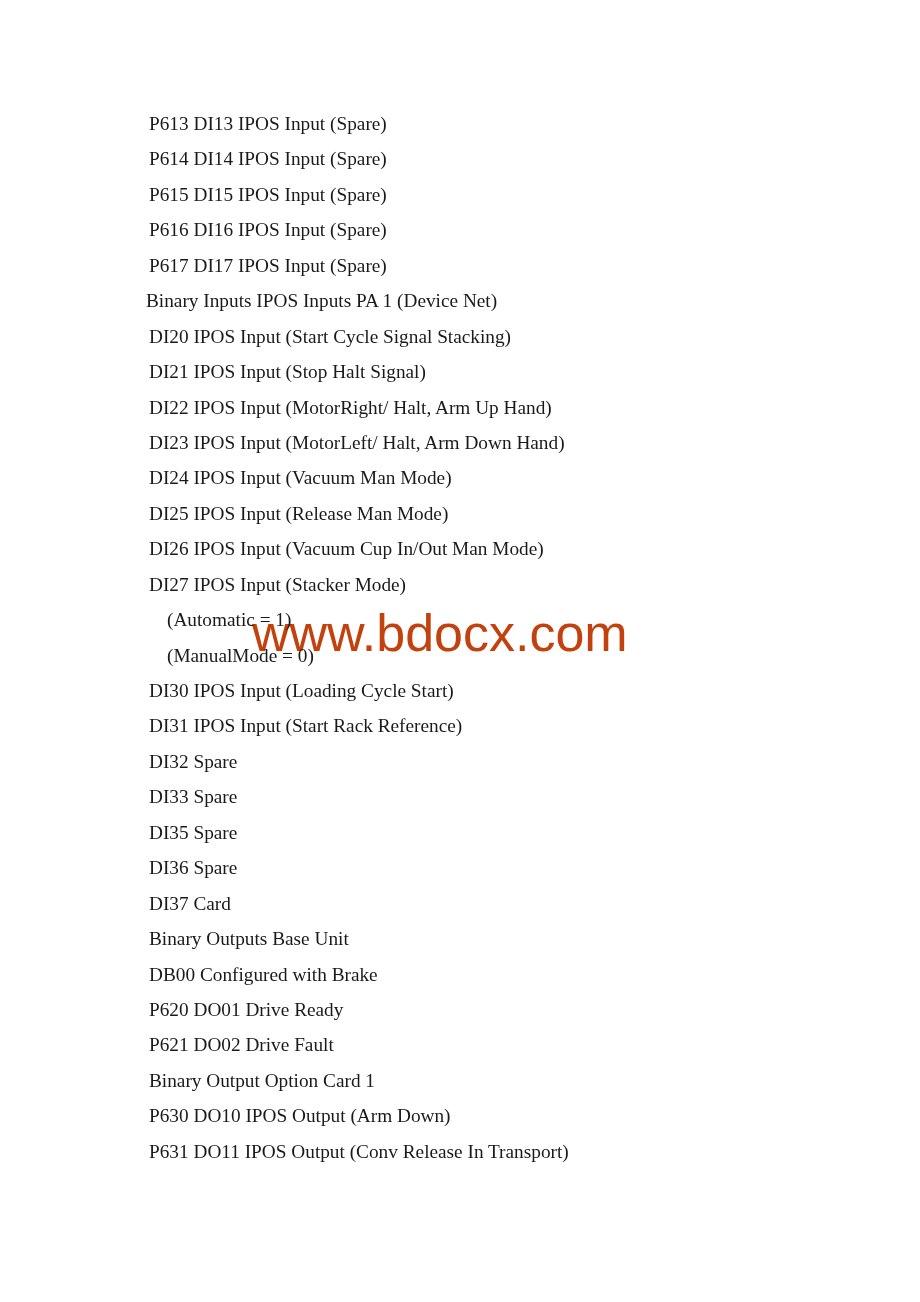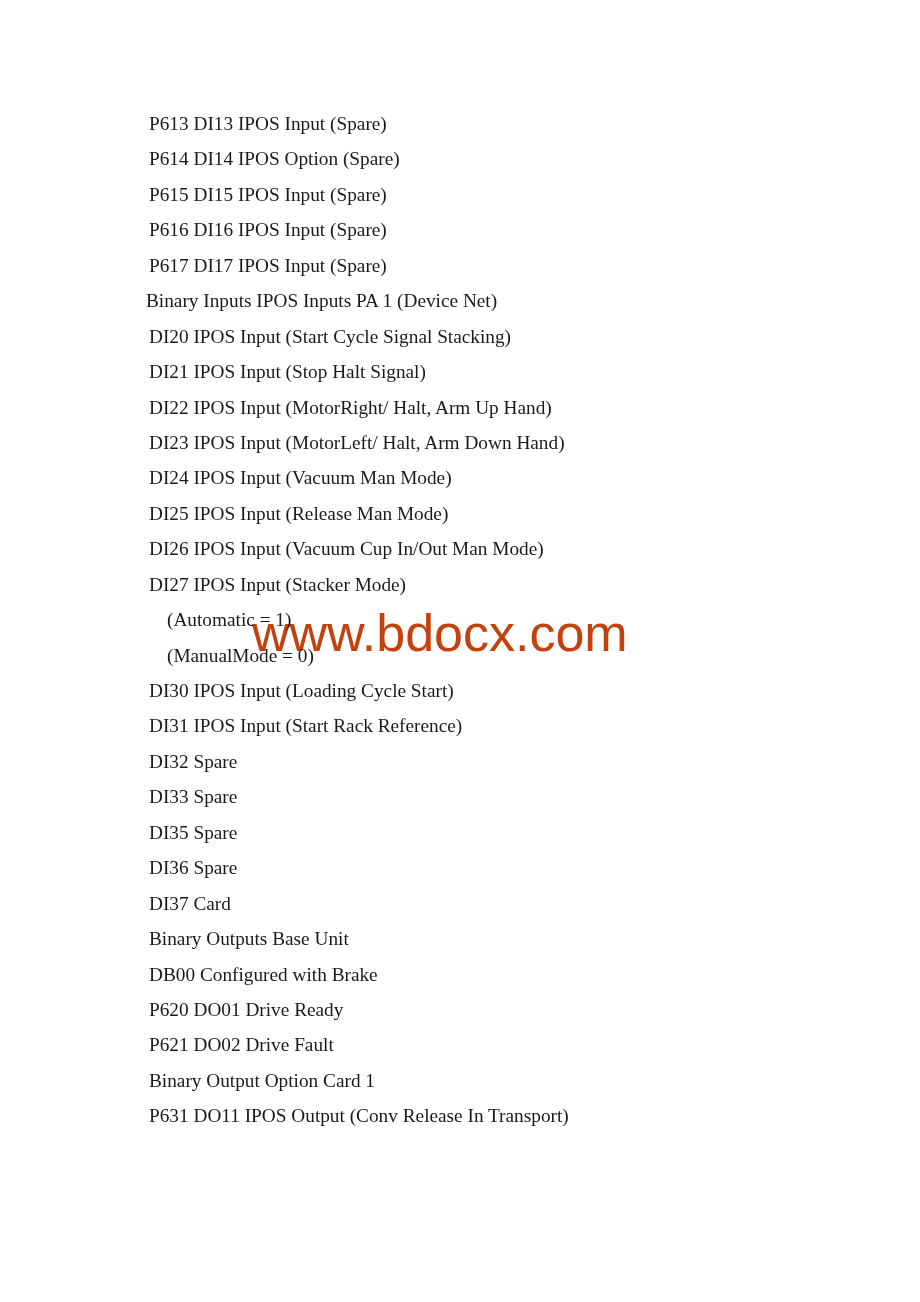--- a/index.html
+++ b/index.html
@@ -62,21 +62,21 @@
 </style>
 </head>
 <body>
 
 <div id="page">
 
   <div id="watermark">www.bdocx.com</div>
 
   <div id="content">
     <div class="line">P613 DI13 IPOS Input (Spare)</div>
-    <div class="line">P614 DI14 IPOS Option (Spare)</div>
+    <div class="line">P614 DI14 IPOS Input (Spare)</div>
     <div class="line">P615 DI15 IPOS Input (Spare)</div>
     <div class="line">P616 DI16 IPOS Input (Spare)</div>
     <div class="line">P617 DI17 IPOS Input (Spare)</div>
     <div class="line nudge-left">Binary Inputs IPOS Inputs PA 1 (Device Net)</div>
     <div class="line">DI20 IPOS Input (Start Cycle Signal Stacking)</div>
     <div class="line">DI21 IPOS Input (Stop Halt Signal)</div>
     <div class="line">DI22 IPOS Input (MotorRight/ Halt, Arm Up Hand)</div>
     <div class="line">DI23 IPOS Input (MotorLeft/ Halt, Arm Down Hand)</div>
     <div class="line">DI24 IPOS Input (Vacuum Man Mode)</div>
     <div class="line">DI25 IPOS Input (Release Man Mode)</div>
@@ -89,16 +89,17 @@
     <div class="line">DI32 Spare</div>
     <div class="line">DI33 Spare</div>
     <div class="line">DI35 Spare</div>
     <div class="line">DI36 Spare</div>
     <div class="line">DI37 Card</div>
     <div class="line">Binary Outputs Base Unit</div>
     <div class="line">DB00 Configured with Brake</div>
     <div class="line">P620 DO01 Drive Ready</div>
     <div class="line">P621 DO02 Drive Fault</div>
     <div class="line">Binary Output Option Card 1</div>
+    <div class="line">P630 DO10 IPOS Output (Arm Down)</div>
     <div class="line">P631 DO11 IPOS Output (Conv Release In Transport)</div>
   </div>
 
 </div>
 
 </body></html>

